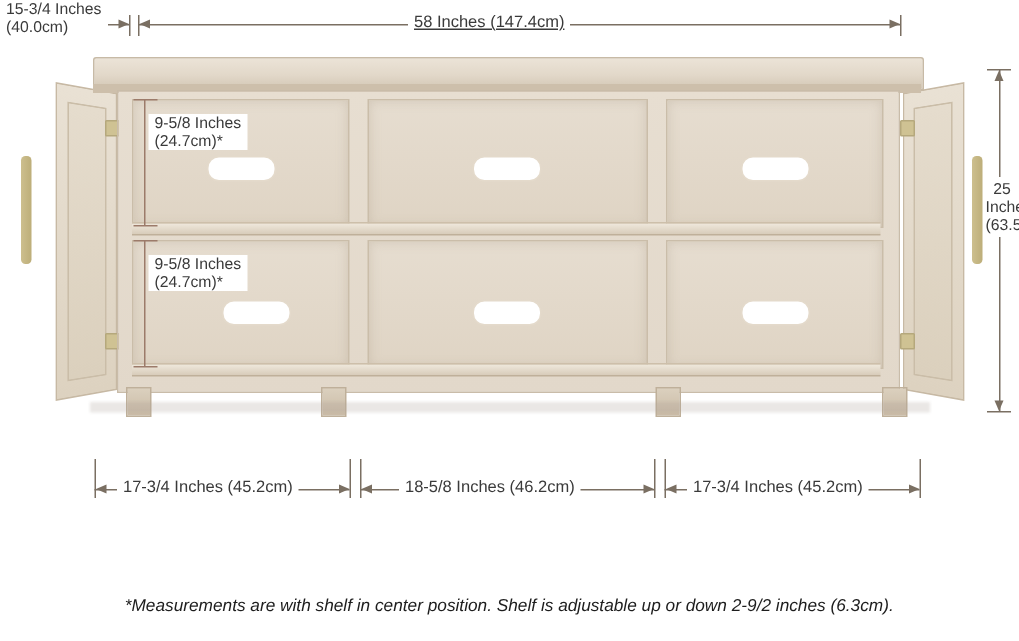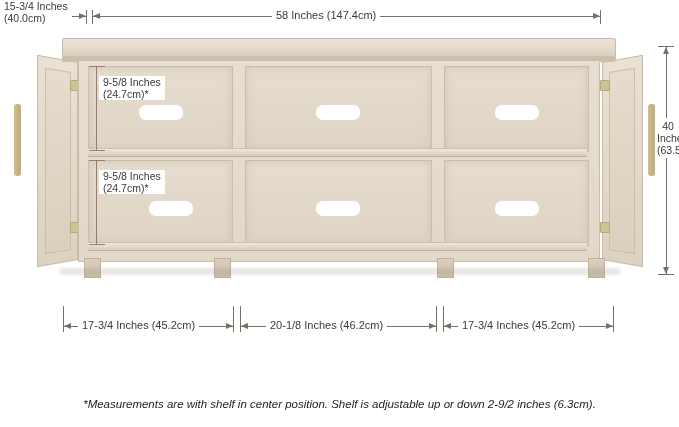--- a/index.html
+++ b/index.html
@@ -265,31 +265,31 @@
       <div>(40.0cm)</div>
     </div>
   </div>
 
   <div>
     <div class="dim-line h-line" style="left:92px; top:16px; width:508px;"></div>
     <div class="tick-v" style="left:92px; top:10px; height:14px;"></div>
     <div class="tick-v" style="left:600px; top:10px; height:14px;"></div>
     <div class="arrow arrow-l" style="left:93px; top:12.5px;"></div>
     <div class="arrow arrow-r" style="left:593px; top:12.5px;"></div>
-    <div class="dim-label" style="left:272px; top:9px;">58 Inches (147.4cm)</div>
+    <div class="dim-label" style="left:272px; top:9px;text-decoration:underline;">58 Inches (147.4cm)</div>
   </div>
 
   <div>
     <div class="dim-line v-line" style="left:666px; top:46px; height:228px;"></div>
     <div class="tick-h" style="left:658px; top:46px; width:16px;"></div>
     <div class="tick-h" style="left:658px; top:274px; width:16px;"></div>
     <div class="arrow arrow-u" style="left:662.5px; top:47px;"></div>
     <div class="arrow arrow-d" style="left:662.5px; top:267px;"></div>
     <div class="dim-label vertical" style="left:657px; top:118px; width:22px;">
-      <div>40</div>
+      <div>25</div>
       <div>Inches</div>
       <div>(63.5cm)</div>
     </div>
   </div>
 
   <div>
     <div class="dim-line v-line" style="left:96px; top:66px; height:84px; background:#9c7b6a;"></div>
     <div class="tick-h" style="left:89px; top:66px; width:16px; background:#9c7b6a;"></div>
     <div class="tick-h" style="left:89px; top:150px; width:16px; background:#9c7b6a;"></div>
     <div class="dim-label two-line" style="left:99px; top:76px;">
@@ -315,21 +315,21 @@
     <div class="tick-v" style="left:233px; top:306px; height:26px;"></div>
     <div class="arrow arrow-l" style="left:64px; top:322.5px;"></div>
     <div class="arrow arrow-r" style="left:226px; top:322.5px;"></div>
     <div class="dim-label" style="left:78px; top:319px;">17-3/4 Inches (45.2cm)</div>
 
     <div class="dim-line h-line" style="left:240px; top:326px; width:196px;"></div>
     <div class="tick-v" style="left:240px; top:306px; height:26px;"></div>
     <div class="tick-v" style="left:436px; top:306px; height:26px;"></div>
     <div class="arrow arrow-l" style="left:241px; top:322.5px;"></div>
     <div class="arrow arrow-r" style="left:429px; top:322.5px;"></div>
-    <div class="dim-label" style="left:266px; top:319px;">20-1/8 Inches (46.2cm)</div>
+    <div class="dim-label" style="left:266px; top:319px;">18-5/8 Inches (46.2cm)</div>
 
     <div class="dim-line h-line" style="left:443px; top:326px; width:170px;"></div>
     <div class="tick-v" style="left:443px; top:306px; height:26px;"></div>
     <div class="tick-v" style="left:613px; top:306px; height:26px;"></div>
     <div class="arrow arrow-l" style="left:444px; top:322.5px;"></div>
     <div class="arrow arrow-r" style="left:606px; top:322.5px;"></div>
     <div class="dim-label" style="left:458px; top:319px;">17-3/4 Inches (45.2cm)</div>
   </div>
 
   <div class="footnote">*Measurements are with shelf in center position. Shelf is adjustable up or down 2-9/2 inches (6.3cm).</div>

